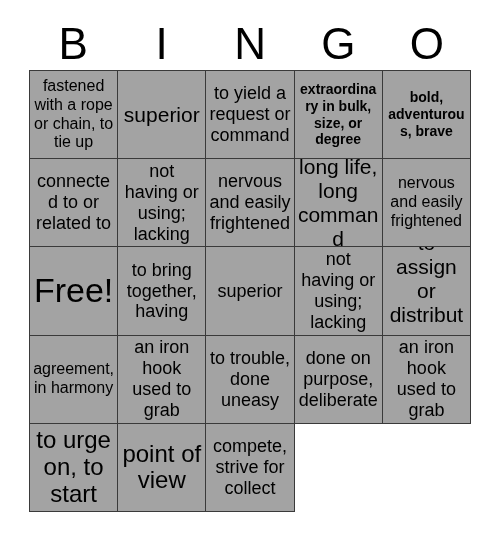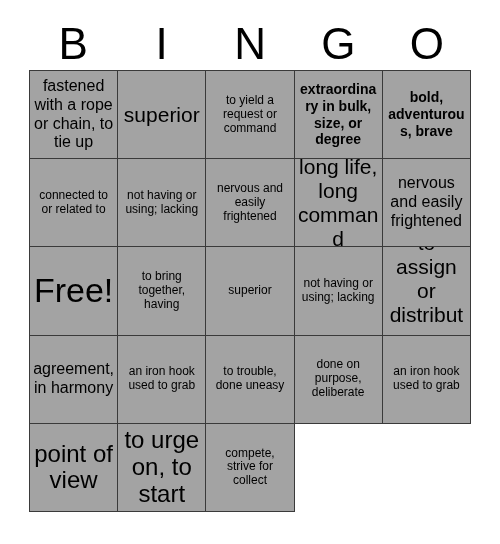--- a/index.html
+++ b/index.html
@@ -78,21 +78,21 @@
     width: 100%;
     line-height: 1.14;
     word-wrap: break-word;
     hyphens: none;
   }
 
   
   .sz-xxl .cell-text { font-size: 34px; line-height: 1.05; }
   .sz-xl  .cell-text { font-size: 24px; line-height: 1.12; }
   .sz-lg  .cell-text { font-size: 21px; line-height: 1.14; }
-  .sz-md  .cell-text { font-size: 12px; line-height: 1.16; }
+  .sz-md  .cell-text { font-size: 18px; line-height: 1.16; }
   .sz-sm  .cell-text { font-size: 16px; line-height: 1.18; }
   .sz-xs  .cell-text { font-size: 14px; line-height: 1.2; font-weight: bold; }
 </style>
 </head>
 <body>
 
 <div id="bingo-card">
 
   <div id="bingo-header">
     <div class="header-letter">B</div>
@@ -162,23 +162,23 @@
         <span class="cell-text">to trouble, done uneasy</span>
       </div>
 
     <div class="bingo-cell sz-md">
         <span class="cell-text">done on purpose, deliberate</span>
       </div>
     <div class="bingo-cell sz-md">
         <span class="cell-text">an iron hook used to grab</span>
       </div>
     <div class="bingo-cell sz-xl">
-        <span class="cell-text">point of view</span>
+        <span class="cell-text">to urge on, to start</span>
       </div>
     <div class="bingo-cell sz-xl">
-        <span class="cell-text">to urge on, to start</span>
+        <span class="cell-text">point of view</span>
       </div>
     <div class="bingo-cell sz-md">
         <span class="cell-text">compete, strive for collect</span>
       </div>
 
   </div>
 </div>
 
 </body></html>

